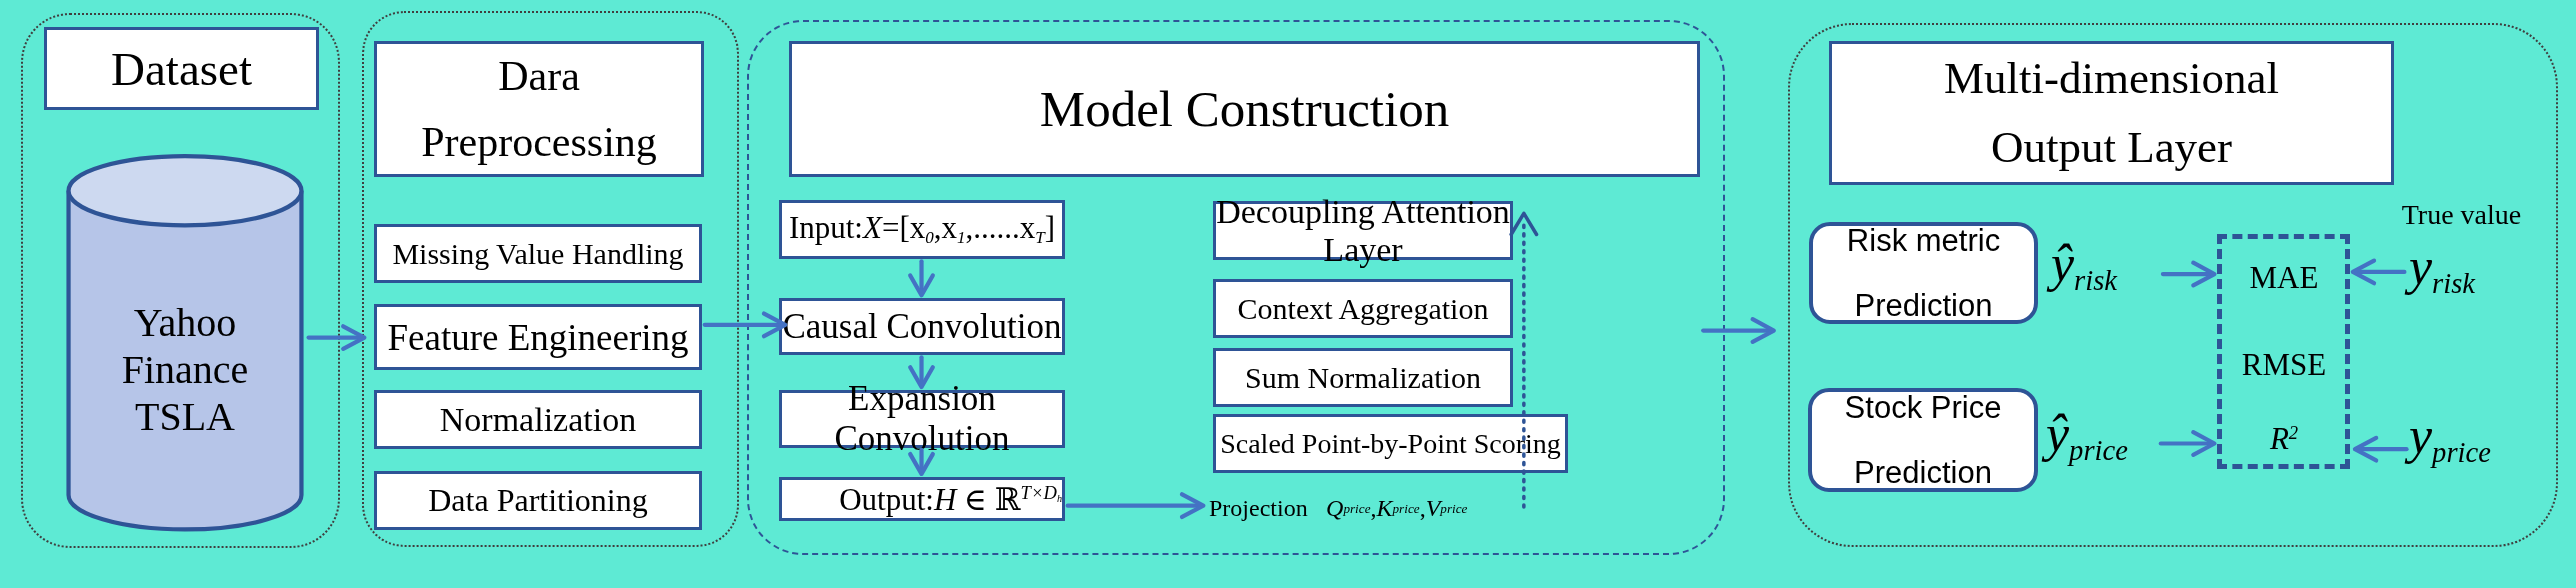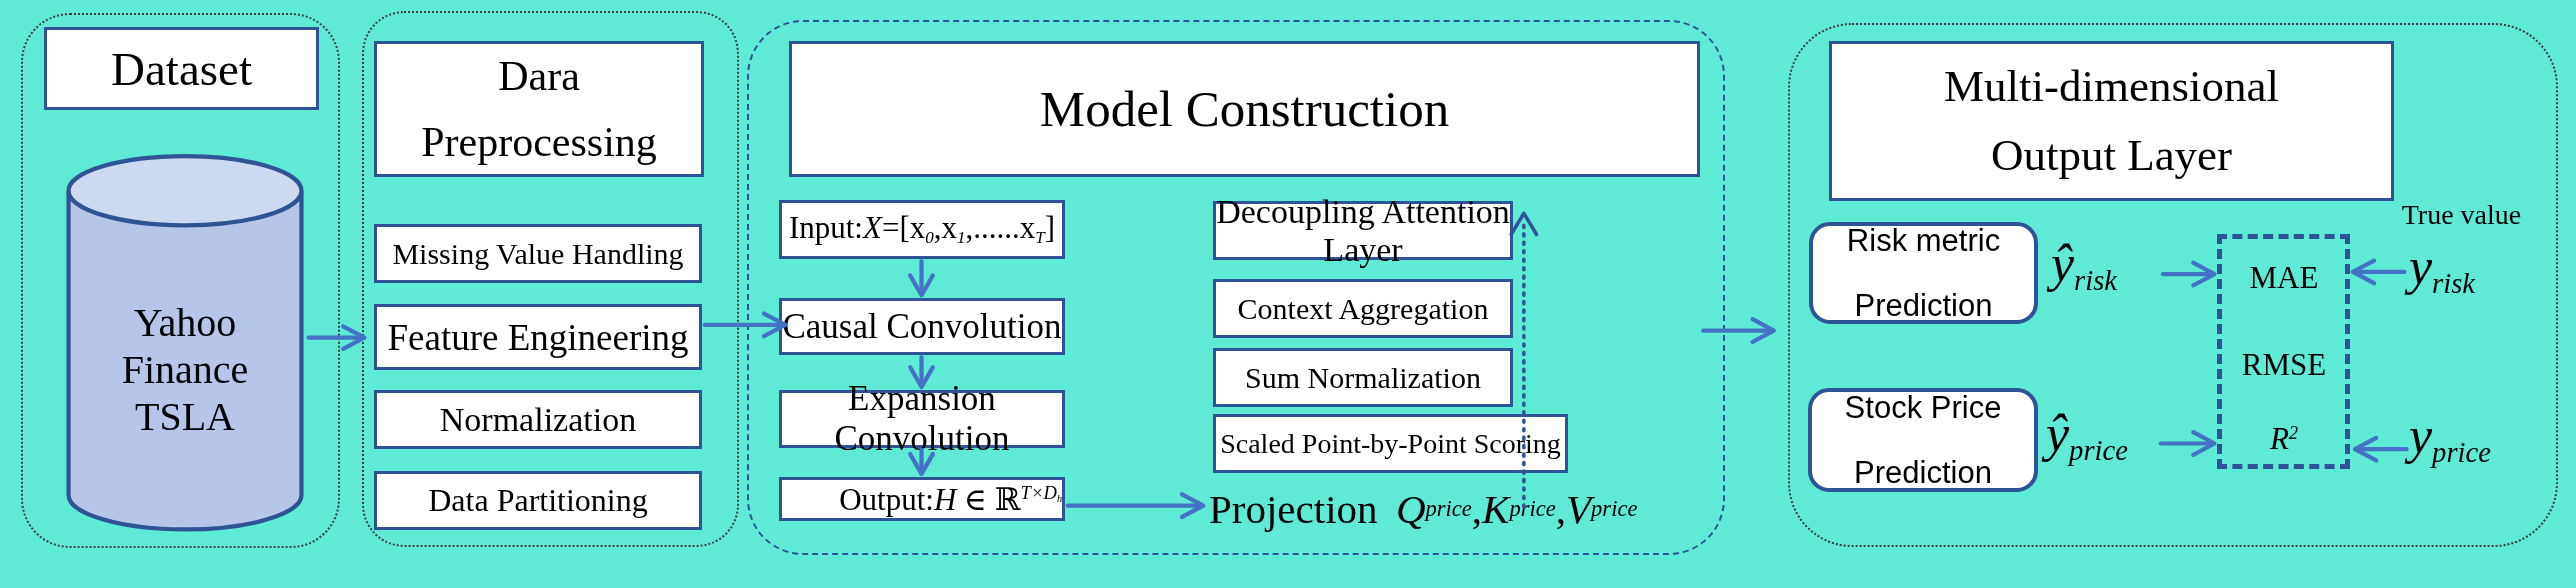--- a/index.html
+++ b/index.html
@@ -38,21 +38,21 @@
   .fs-fe{font-size:37px;}
   .fs-norm{font-size:34px;}
   .fs-dp{font-size:32px;}
   .fs-model-title{font-size:51px;}
   .fs-input{font-size:31px;}
   .fs-conv{font-size:35px;}
   .fs-att0{font-size:34px;}
   .fs-att1{font-size:30px;}
   .fs-att2{font-size:30px;}
   .fs-att3{font-size:28px;}
-  .fs-proj{font-size:41px;}
+  .fs-proj{font-size:24px;}
   .fs-out-title{font-size:45px;line-height:69px;}
   .fs-truev{font-size:28px;}
   .fs-pred{font-size:31px;line-height:41px;}
   .fs-yhat{font-size:52px;}
   .fs-metric{font-size:31px;}
 </style>
 </head>
 <body>
 
 <div id="canvas">
@@ -143,21 +143,21 @@
   </div>
   <div class="abs bluebox fs-att2" style="left:1213px;top:348px;width:300px;height:59px;">
     <span>Sum Normalization</span>
   </div>
   <div class="abs bluebox fs-att3" style="left:1213px;top:414px;width:355px;height:59px;">
     <span>Scaled Point-by-Point Scoring</span>
   </div>
 
   <div class="abs dotted-sec" style="left:1788px;top:23px;width:770px;height:524px;border-radius:64px;"></div>
 
-  <div class="abs bluebox fs-out-title" style="left:1829px;top:41px;width:565px;height:160px;">
+  <div class="abs bluebox fs-out-title" style="left:1829px;top:41px;width:565px;height:144px;">
     <div>
       <div>Multi-dimensional</div>
       <div>Output Layer</div>
     </div>
   </div>
 
   <div class="abs fs-truev" style="left:2366px;top:199px;width:191px;text-align:center;">
     <span>True value</span>
   </div>
 

